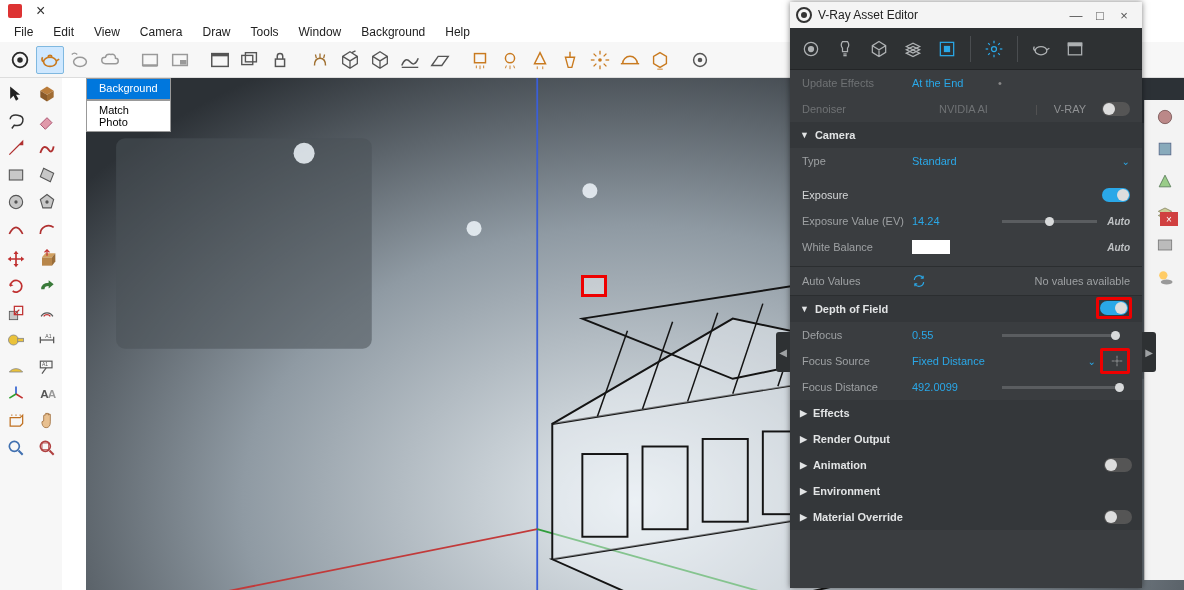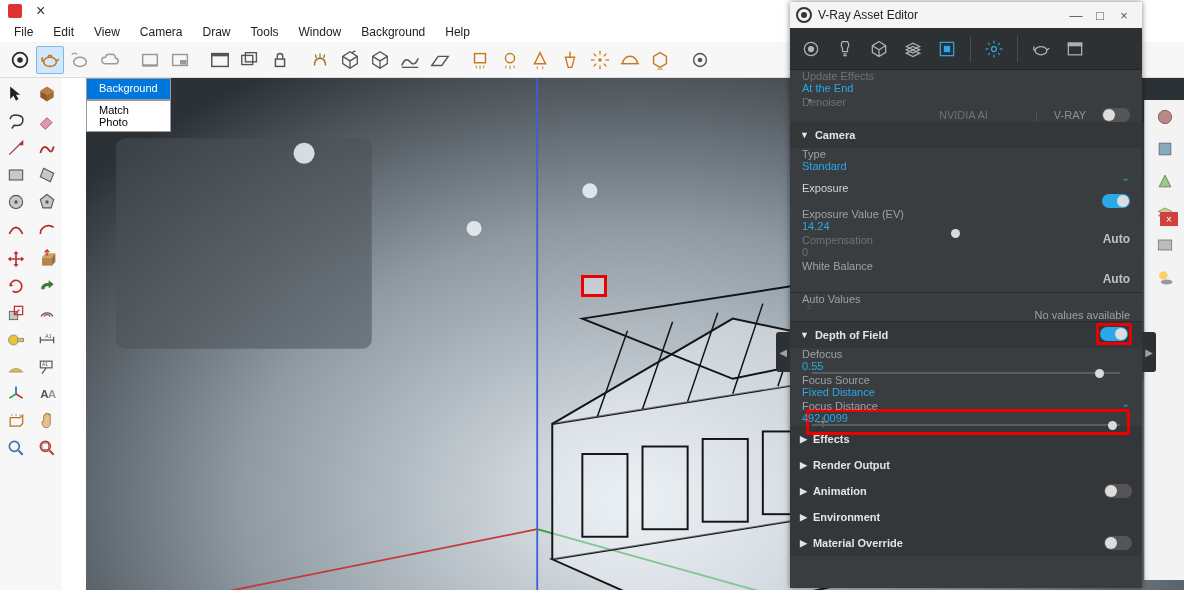--- a/index.html
+++ b/index.html
@@ -39,26 +39,26 @@
 .vray-panel .vtitle .spacer { flex: 1; }
 .vray-panel .vtitle .wbtn { width: 24px; text-align: center; color: #555; cursor: pointer; font-size: 13px; }
 
 .vray-panel .vtoolbar { height: 42px; background: #2e3133; border-bottom: 1px solid #232527; display: flex; align-items: center; padding: 0 6px; gap: 4px; }
 .vray-panel .vtoolbar .vtb { width: 30px; height: 30px; display: flex; align-items: center; justify-content: center; cursor: pointer; border-radius: 2px; }
 .vray-panel .vtoolbar .vtb.active svg { stroke: #2aa8e8; fill: none; }
 .vray-panel .vtoolbar .vsep { width: 1px; height: 26px; background: #4a4d50; margin: 0 4px; }
 .vray-panel .vtoolbar svg { width: 20px; height: 20px; stroke: #aeb1b3; fill: none; stroke-width: 1.5; }
 
 .vray-panel .vbody { height: calc(100% - 68px); overflow-y: auto; }
-.vray-panel .row { display: flex; height: 26px; padding: 0 12px; flex-direction: column; }
+.vray-panel .row { display: flex; align-items: center; height: 26px; padding: 0 12px; }
 .vray-panel .row .label { width: 110px; color: #9ea1a3; }
 .vray-panel .row .label.dim { color: #6f7274; }
 .vray-panel .row .value { color: #2aa8e8; width: 80px; }
 .vray-panel .row .value.dim { color: #6f7274; }
-.vray-panel .row .auto { margin-left: auto; color: #bfc2c4; font-weight: 600; font-size: 12px; }
+.vray-panel .row .auto { margin-left: auto; color: #bfc2c4; font-weight: 600; font-size: 10px; font-style: italic; }
 .vray-panel .section { height: 26px; background: #34373a; display: flex; align-items: center; padding: 0 10px; color: #e2e4e5; font-weight: 600; font-size: 11px; cursor: pointer; }
 .vray-panel .section .chev { margin-right: 6px; font-size: 9px; }
 .vray-panel .section .toggle-right { margin-left: auto; }
 
 .toggle { width: 28px; height: 14px; background: #555; border-radius: 7px; position: relative; cursor: pointer; }
 .toggle::after { content: ""; position: absolute; width: 12px; height: 12px; background: #ddd; border-radius: 50%; top: 1px; left: 1px; transition: 0.1s; }
 .toggle.on { background: #2aa8e8; }
 .toggle.on::after { left: 15px; }
 
 .slider { flex: 1; height: 3px; background: #5a5d60; margin: 0 10px; position: relative; cursor: pointer; }
@@ -656,24 +656,20 @@
           <div class="toggle on"></div>
         </div>
     </div>
     <div class="row">
       <div class="label">Exposure Value (EV)</div>
       <div class="value">14.24</div>
       <div class="slider">
           <div class="thumb" style="left:45%"></div>
         </div>
       <div class="auto">Auto</div>
-    </div>
-    <div class="row">
-      <div class="label dim">Compensation</div>
-      <div class="value dim">0</div>
     </div>
     <div class="row">
       <div class="label">White Balance</div>
       <div class="swatch"></div>
       <div class="auto">Auto</div>
     </div>
 
     <div style="height:6px"></div>
     <div class="row" style="border-top:1px solid #2b2e30;border-bottom:1px solid #2b2e30;height:30px">
       <div class="label">Auto Values</div>

